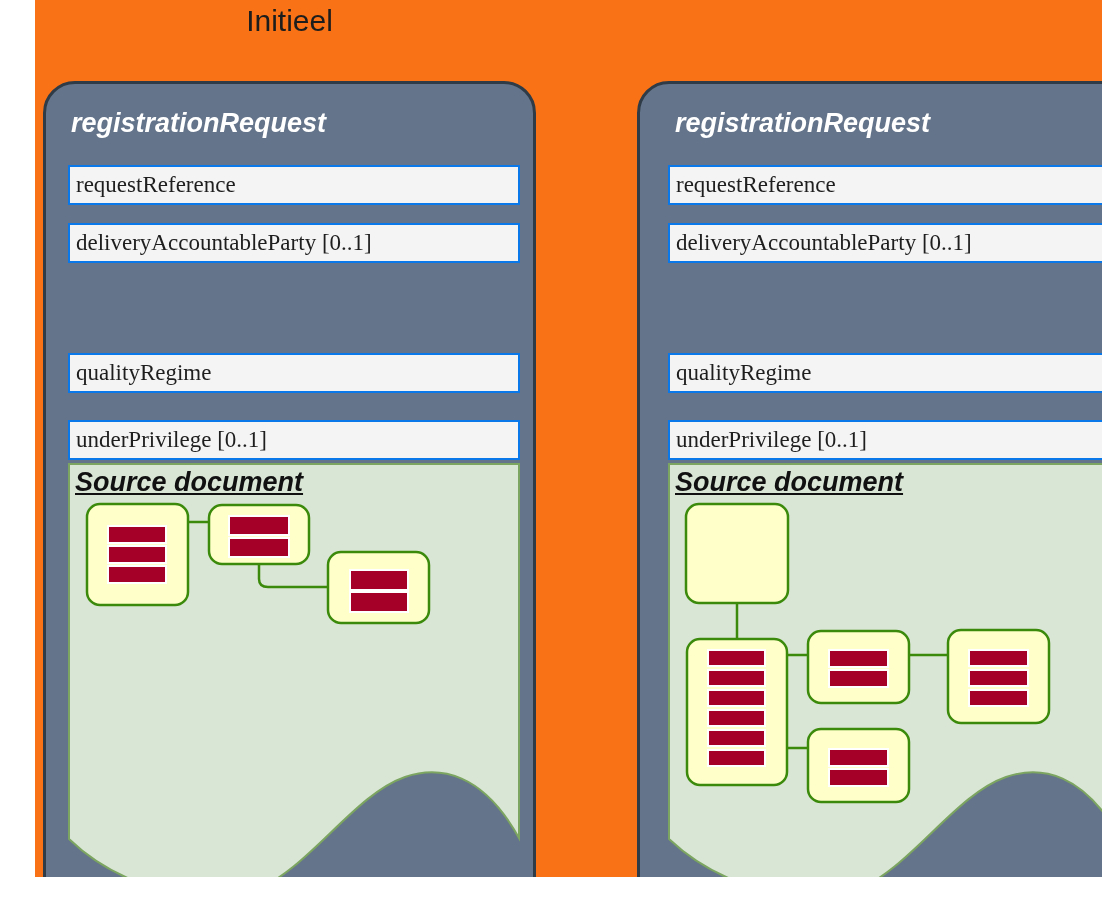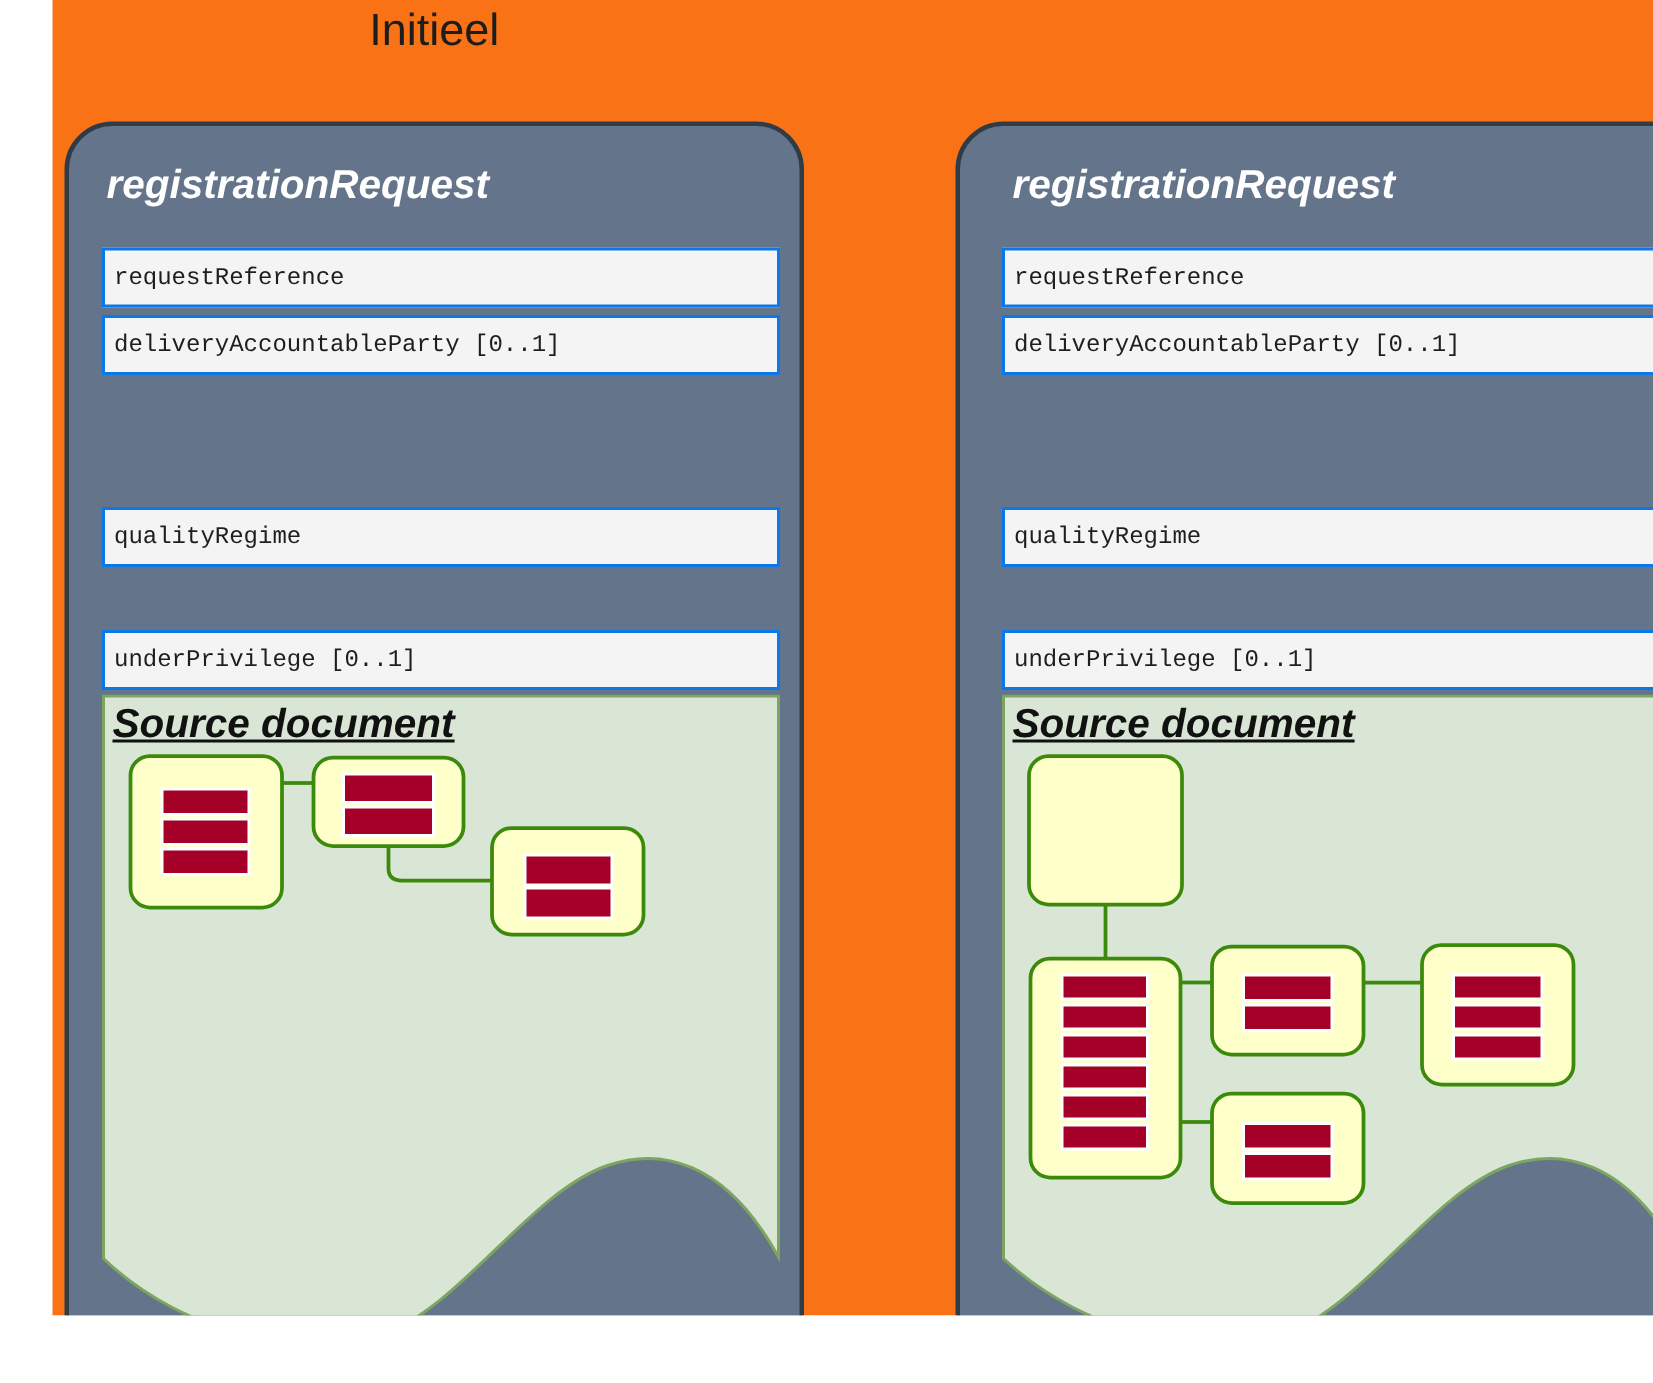--- a/index.html
+++ b/index.html
@@ -26,27 +26,27 @@
     position:absolute;top:24px;font-style:italic;font-weight:bold;
     font-size:27px;line-height:30px;color:var(--header-text,#ffffff);
     white-space:nowrap;
   }
   .panel.left .panel-header{left:25px;}
   .panel.right .panel-header{left:35px;}
   .field{
     position:absolute;height:40px;box-sizing:border-box;
     background:var(--field-fill,#f4f4f4);
     border:2px solid var(--field-border,#0a78e8);
-    font-family:Liberation Mono, monospace;
-    font-size:16px;line-height:36px;color:var(--field-text,#1e1e1e);
+    font-family:Liberation Serif, serif;
+    font-size:23px;line-height:36px;color:var(--field-text,#1e1e1e);
     padding-left:6px;white-space:nowrap;overflow:hidden;
   }
   .panel.left .field{left:22px;width:452px;}
   .panel.right .field{left:28px;width:451px;}
-  .f1{top:81px}.f2{top:126px}.f3{top:198px}.f4{top:254px}.f5{top:336px}
+  .f1{top:81px}.f2{top:139px}.f3{top:198px}.f4{top:269px}.f5{top:336px}
   .source{
     position:absolute;top:379px;
   }
   .panel.left .source{left:22px;width:452px;height:445px;}
   .panel.right .source{left:28px;width:453px;height:445px;}
   .source svg{position:absolute;left:0;top:0;}
   .source-label{
     position:absolute;left:7px;top:4px;font-style:italic;font-weight:bold;
     font-size:27px;color:#111111;white-space:nowrap;text-decoration:underline;
   }

